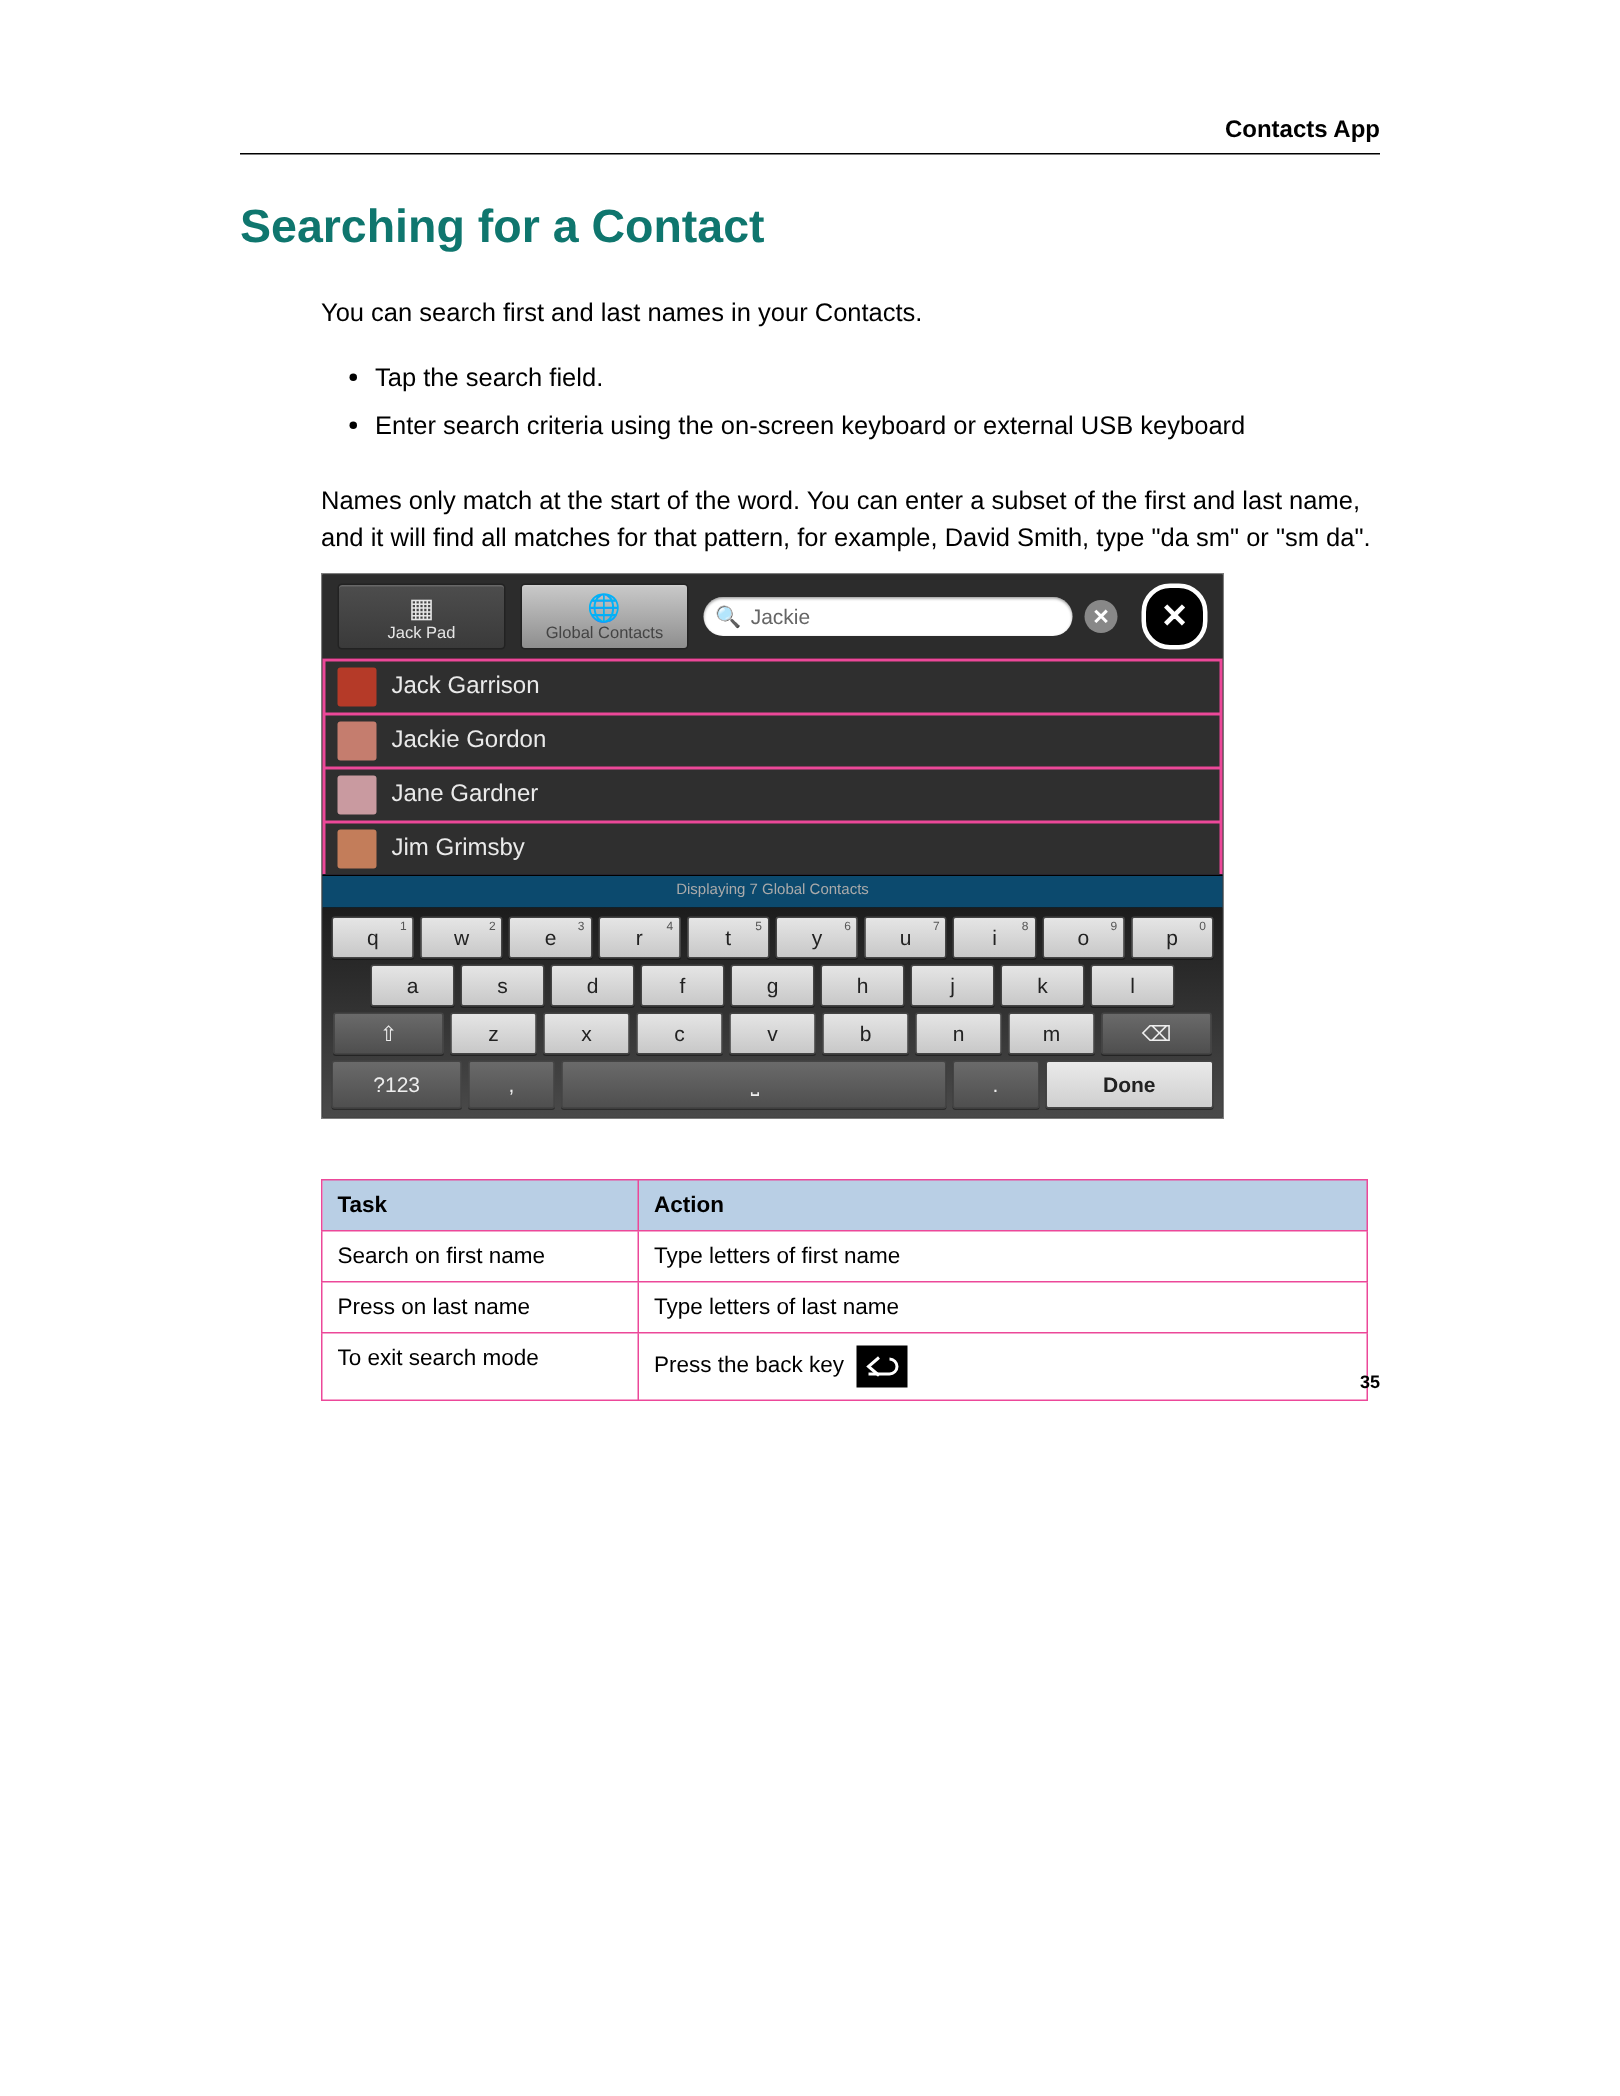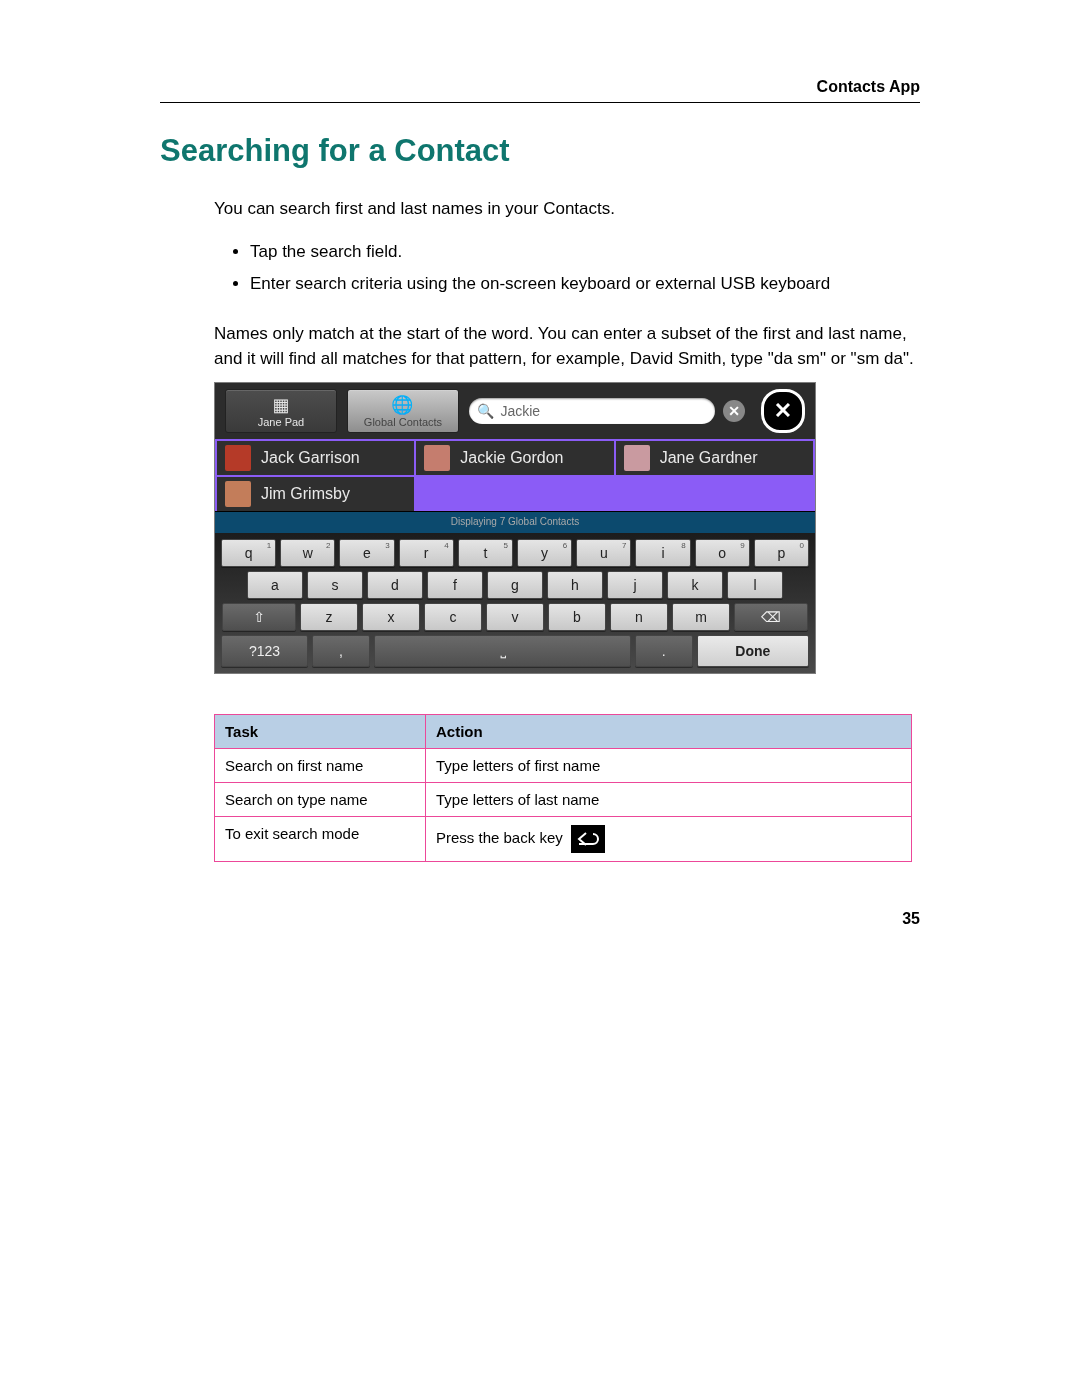--- a/index.html
+++ b/index.html
@@ -130,23 +130,23 @@
   }
   .closebig {
     width: 38px; height: 38px; border-radius: 19px;
     background:#000; color:#fff;
     border:3px solid #fff;
     display:flex;align-items:center;justify-content:center;
     font-size:22px; font-weight:bold;
     margin-left:6px;
   }
   .contacts-grid {
-    background:#8b5cf6;
+    background:#ec4899;
     display:grid;
-    grid-template-columns:1fr 1fr 1fr;
+    grid-template-columns:1fr;
     gap:2px;
     padding:2px 2px 0;
   }
   .crow {
     background:#2f2f2f;
     color:#eaeaea;
     display:flex;
     align-items:center;
     gap:10px;
     padding:4px 8px;
@@ -224,21 +224,21 @@
     background:#000;
     align-items:center;justify-content:center;
     margin-left:4px;
   }
   .backkey-icon svg { display:block; }
 
   .footer-pg {
     position:absolute;
     bottom:60px;
     right:160px;
-    font-size:16px;
+    font-size:12px;
     font-weight:bold;
   }
 </style>
 </head>
 <body>
 
 <div class="page">
 
   <div class="hdr-right">Contacts App</div>
   <hr class="hr">
@@ -252,21 +252,21 @@
     <li>Enter search criteria using the on-screen keyboard or external USB keyboard</li>
   </ul>
 
   <p class="body-text2">Names only match at the start of the word. You can enter a subset of the first and last name, and it will find all matches for that pattern, for example, David Smith, type "da sm" or "sm da".</p>
 
   <div class="shot">
 
     <div class="shot-tabrow">
       <div class="tabcard">
         <div class="ticon">▦</div>
-        <div>Jane Pad</div>
+        <div>Jack Pad</div>
       </div>
       <div class="tabcard sel">
         <div class="ticon" style="color:#777">🌐</div>
         <div>Global Contacts</div>
       </div>
       <div class="searchslot">
         <div class="searchbox">
           <span class="sicon">🔍</span>
           <span class="ph">Jackie</span>
         </div>
@@ -380,21 +380,21 @@
     <tbody>
         <tr>
       <th style="width:190px">Task</th>
       <th>Action</th>
     </tr>
     <tr>
       <td>Search on first name</td>
       <td>Type letters of first name</td>
     </tr>
     <tr>
-      <td>Search on type name</td>
+      <td>Press on last name</td>
       <td>Type letters of last name</td>
     </tr>
     <tr>
       <td>To exit search mode</td>
       <td>
         <span>Press the back key</span>
         <span class="backkey-icon">
           <svg width="26" height="18" viewBox="0 0 26 18">
             <path d="M11 3 L4 9 L11 15" fill="none" stroke="#fff" stroke-width="2"></path>
             <path d="M4 9 H18 A5 5 0 0 0 18 -1" fill="none" stroke="#fff" stroke-width="2" transform="translate(0,5)"></path>

